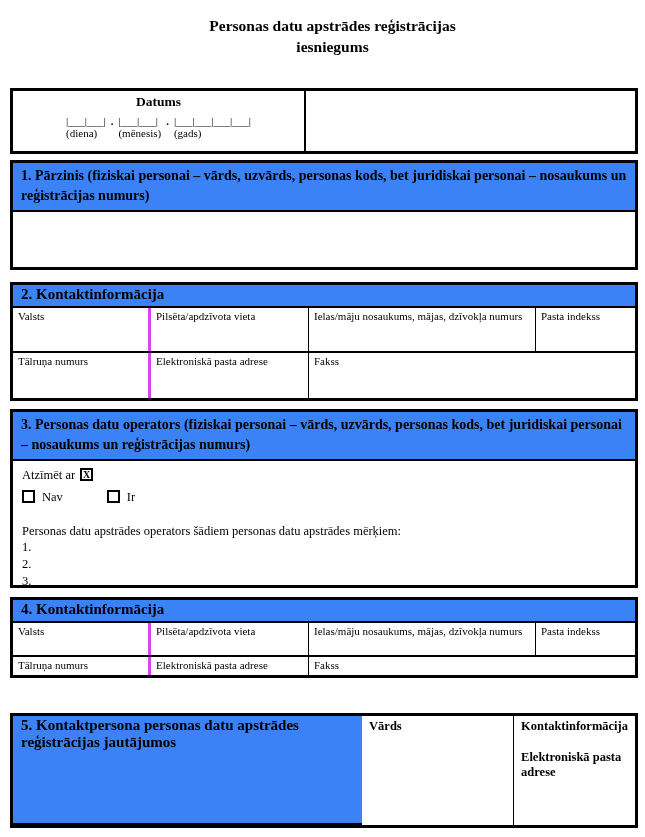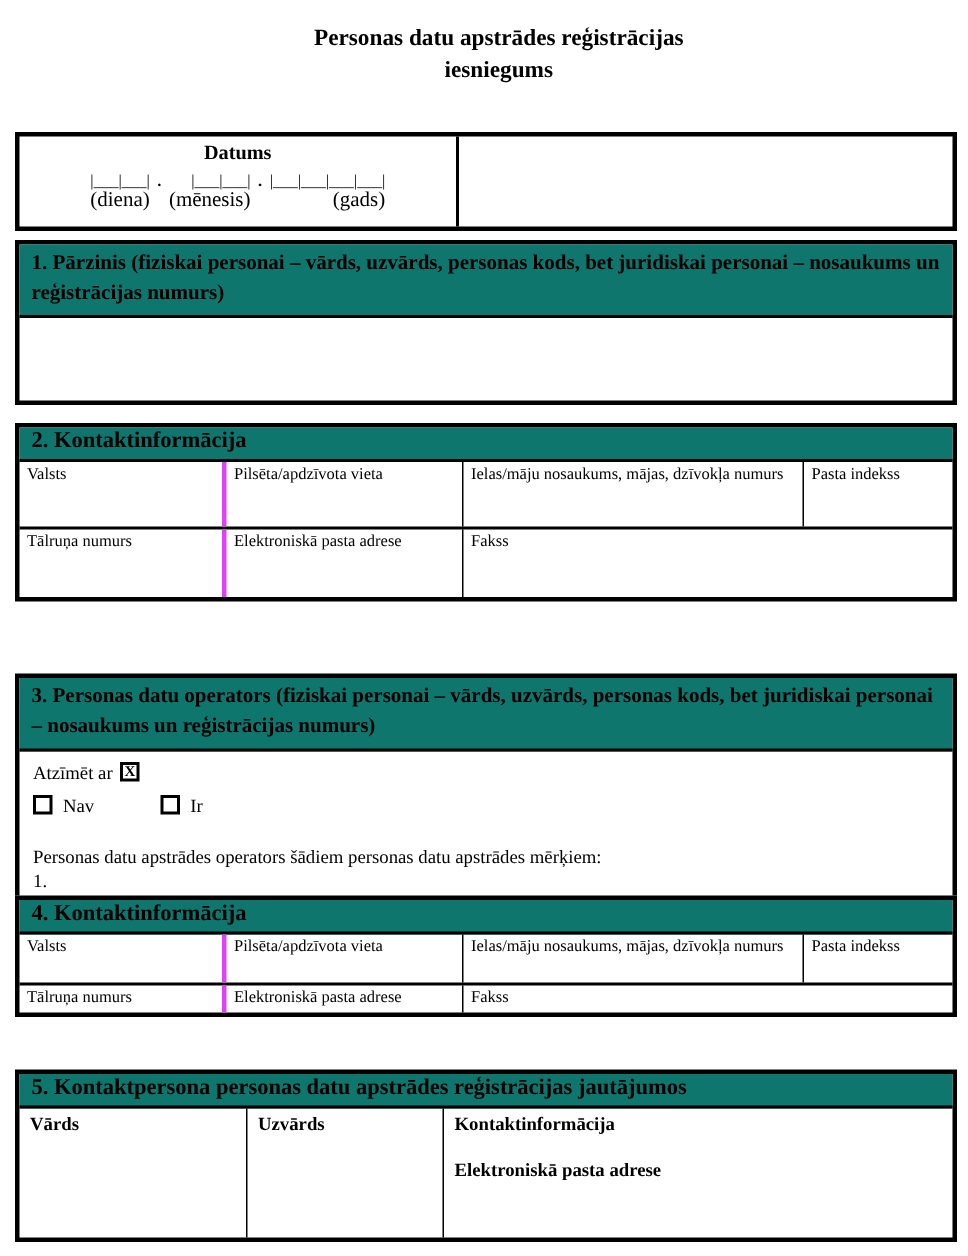--- a/index.html
+++ b/index.html
@@ -14,28 +14,28 @@
   .doc-title { position:absolute; top:16px; left:0; right:0; text-align:center;
     font-weight:bold; font-size:15.5px; line-height:1.35;padding-left:20px; }
 
   .box { position:absolute; left:10px; width:628px; border:3px solid #000; background:#fff; }
 
   
   .datums-box { top:88px; height:66px; display:flex; }
   .datums-cell { width:293px; border-right:2px solid #000; padding:3px 6px 2px; }
   .datums-title { text-align:center; font-weight:bold; font-size:13.5px; }
   .date-row { display:flex; justify-content:center; align-items:flex-start; gap:5px; margin-top:5px; }
-  .date-group { text-align:right; }
+  .date-group { text-align:left; }
   .date-pattern { font-size:11px; line-height:13px; letter-spacing:0; white-space:nowrap; }
-  .date-caption { font-size:14px; line-height:11px; }
+  .date-caption { font-size:11px; line-height:11px; }
   .date-sep { font-size:11px; line-height:13px; font-weight:bold; }
   .vieta-cell { flex:1; padding:3px 9px; font-weight:bold; font-size:13.5px; }
 
   
-  .sec-header { background:#0f766e; border-bottom:2px solid #000;
+  .sec-header { background:#3b82f6; border-bottom:2px solid #000;
     font-weight:bold; padding:3px 8px 4px; }
   .sec-header.two-line { font-size:14px; line-height:1.42; }
   .sec-header.one-line { font-size:15px; line-height:1.15; padding:1px 8px 3px; }
   .fill-area { flex:1; }
 
   .sec1 { top:160px; height:110px; display:flex; flex-direction:column; }
 
   .contact-box { display:flex; flex-direction:column; }
   .sec2 { top:282px; height:119px; }
   .sec4 { top:597px; height:81px; }
@@ -44,32 +44,32 @@
   .sec2 .c-row1 { height:45px; }
   .sec4 .c-row1 { height:44px; }
   .c-row2 { flex:1; }
   .c-cell { padding:2px 5px; font-size:11px; line-height:1.25; }
   .cw1 { width:138px; border-right:3px solid #d946ef; }
   .cw2 { width:158px; border-right:1px solid #000; }
   .cw3 { width:227px; border-right:1px solid #000; }
   .cw4 { flex:1; }
   .cw3span { flex:1; }
 
-  .sec3 { top:409px; height:179px; display:flex; flex-direction:column;margin-top:40px; }
+  .sec3 { top:409px; height:179px; display:flex; flex-direction:column; }
   .sec3-body { flex:1; padding:5px 9px; font-size:12.5px; line-height:1.3; }
   .mark-line { display:flex; align-items:center; gap:5px; height:18px; }
   .cbx { display:inline-flex; width:13px; height:13px; border:2px solid #000;
     align-items:center; justify-content:center; font-size:10px; font-weight:bold;
     line-height:1; flex:0 0 auto; }
   .options-line { display:flex; align-items:center; gap:7px; margin-top:4px; height:18px; }
   .opt-gap { width:30px; }
   .purpose-intro { margin-top:17px; }
   .purpose-item { height:17px; }
 
-  .sec5 { top:713px; height:115px; display:flex; flex-direction:column; }
+  .sec5 { top:713px; height:115px; display:flex; }
   .sec5-body { flex:1; display:flex; }
   .s5-cell { padding:3px 7px; font-weight:bold; font-size:12.5px; }
   .s5c1 { width:152px; border-right:1px solid #000; }
   .s5c2 { width:131px; border-right:1px solid #000; }
   .s5c3 { flex:1; }
   .s5-line + .s5-line { margin-top:16px; }
 </style>
 </head>
 <body>
 
@@ -157,21 +157,20 @@
       <div class="c-cell cw1"><span>Tālruņa numurs</span></div>
       <div class="c-cell cw2"><span>Elektroniskā pasta adrese</span></div>
       <div class="c-cell cw3span"><span>Fakss</span></div>
     </div>
   </div>
 
   <div class="box sec5">
     <div class="sec-header one-line">5. Kontaktpersona personas datu apstrādes reģistrācijas jautājumos</div>
     <div class="sec5-body">
       <div class="s5-cell s5c1"><span>Vārds</span></div>
-      <div class="s5-cell s5c2"><span>Uzvārds</span></div>
       <div class="s5-cell s5c3">
         <div class="s5-line">Kontaktinformācija</div>
         <div class="s5-line">Elektroniskā pasta adrese</div>
       </div>
     </div>
   </div>
 
 </div>
 
 </body></html>

